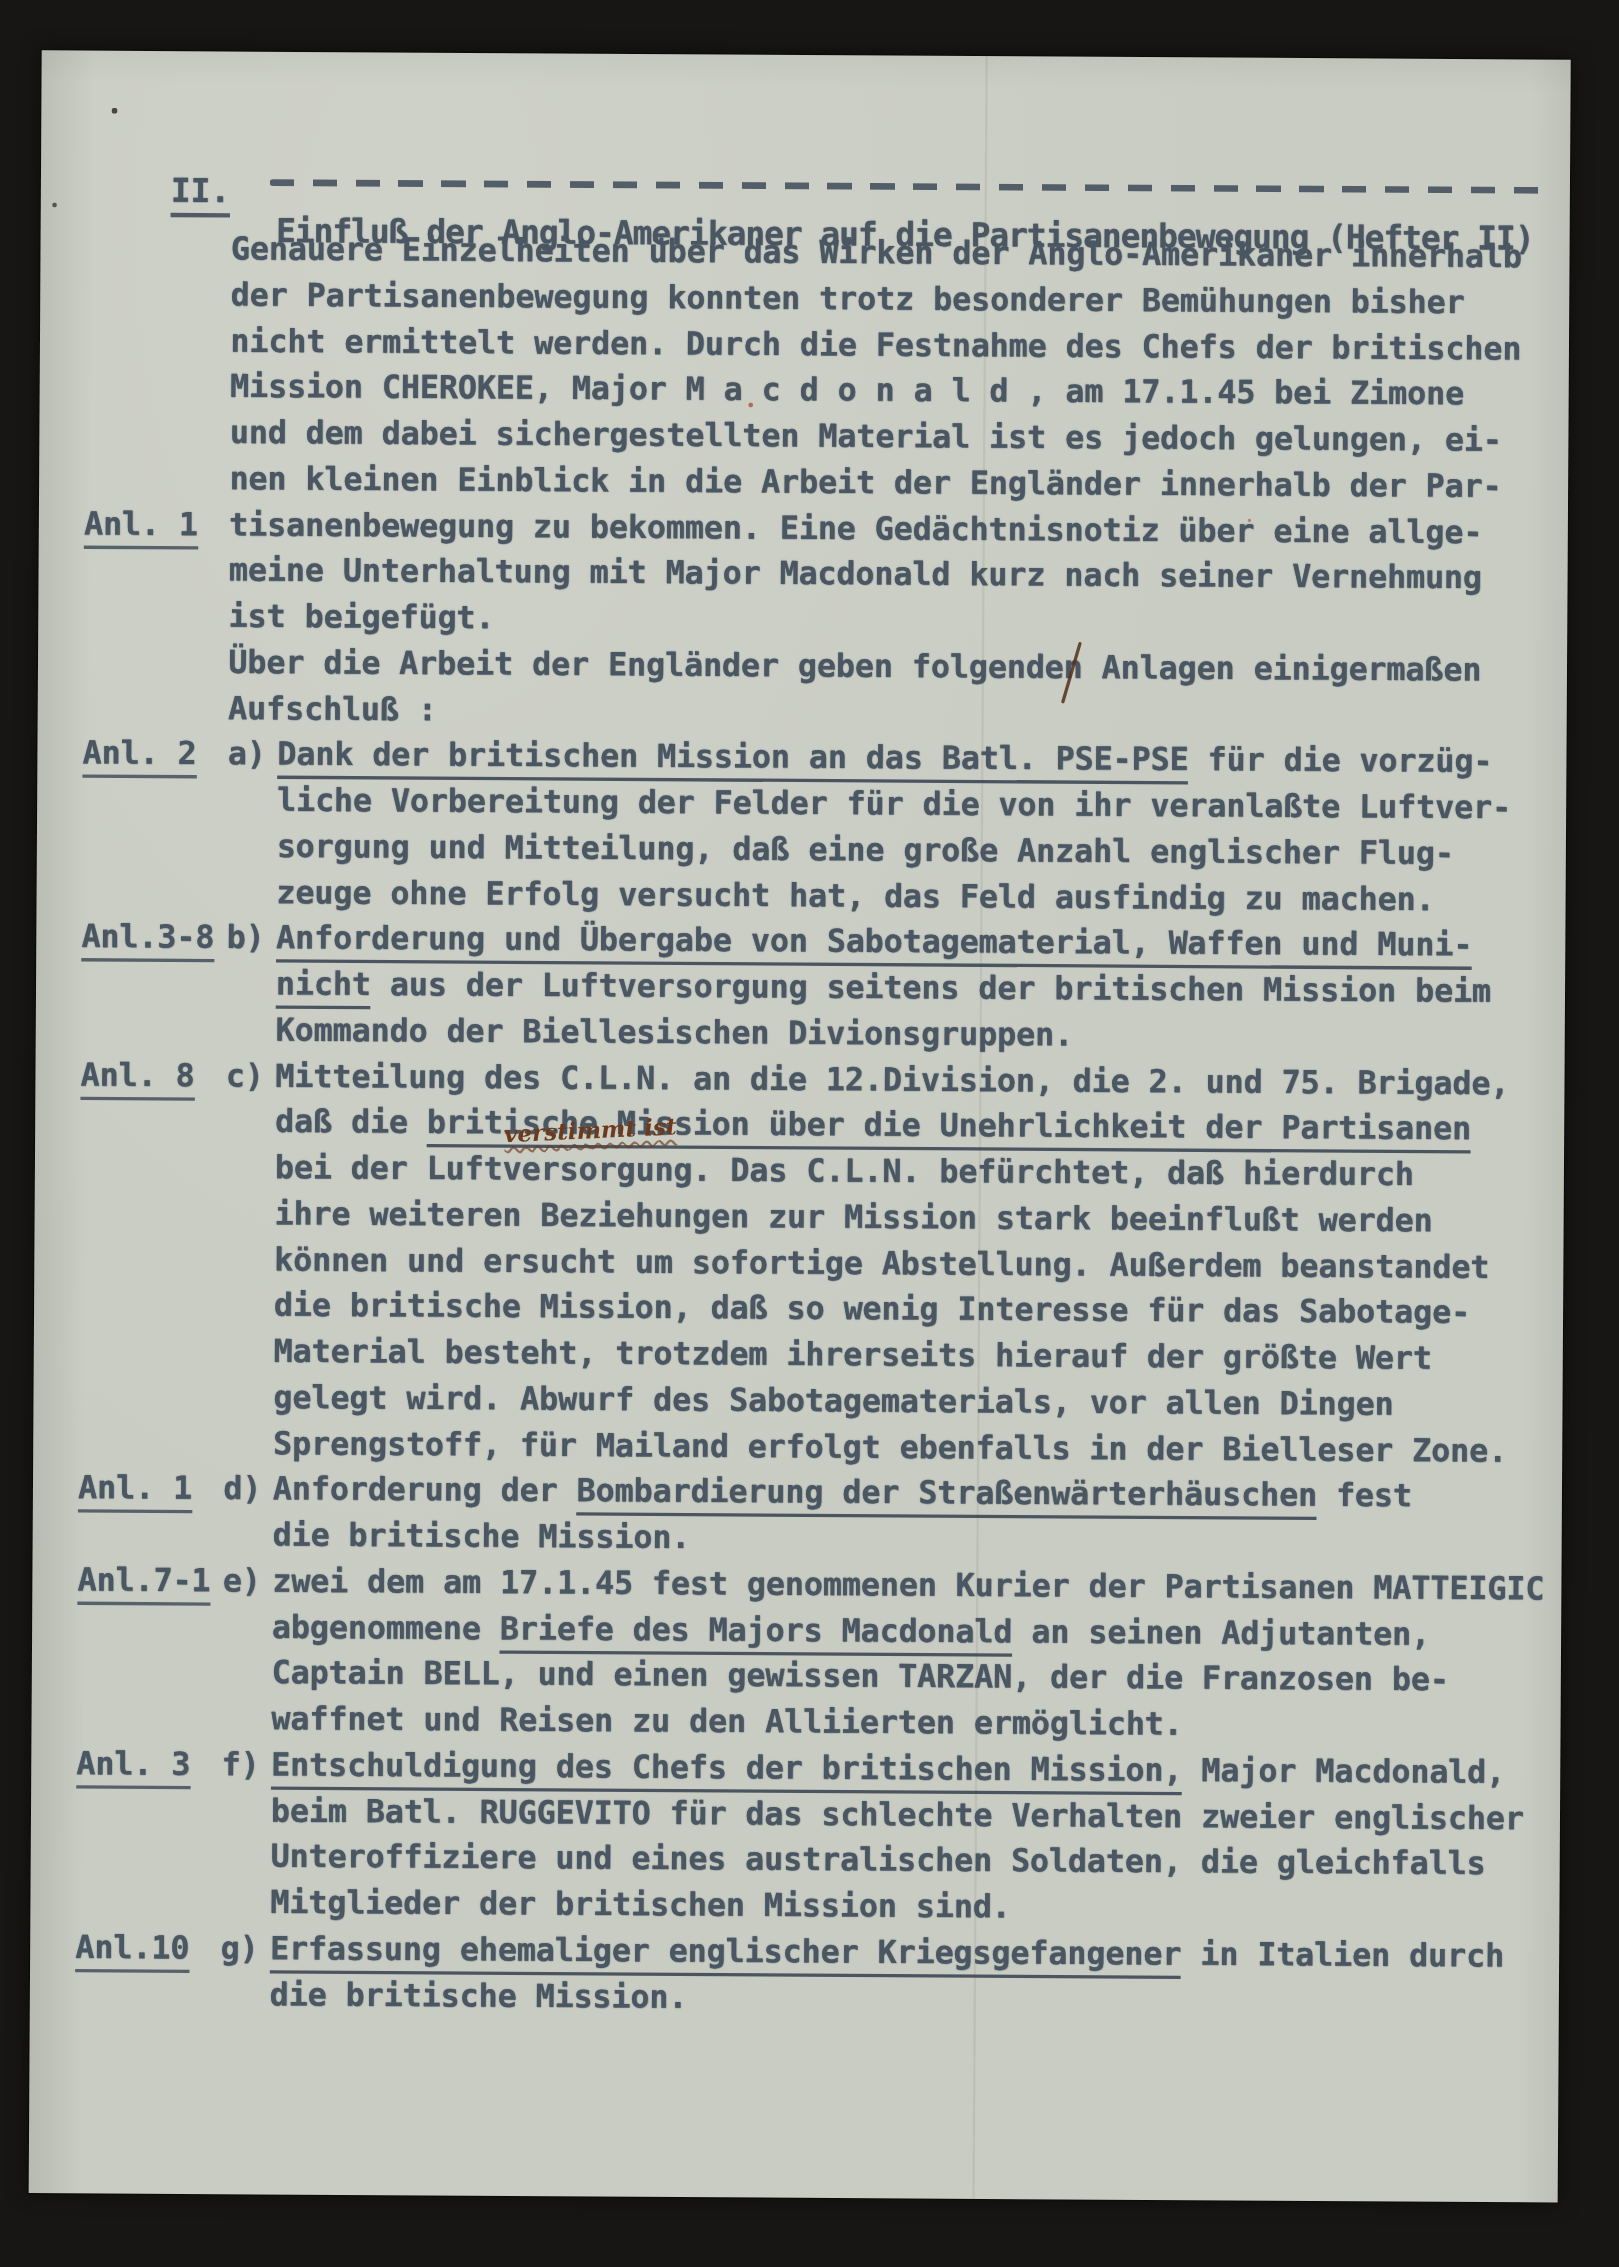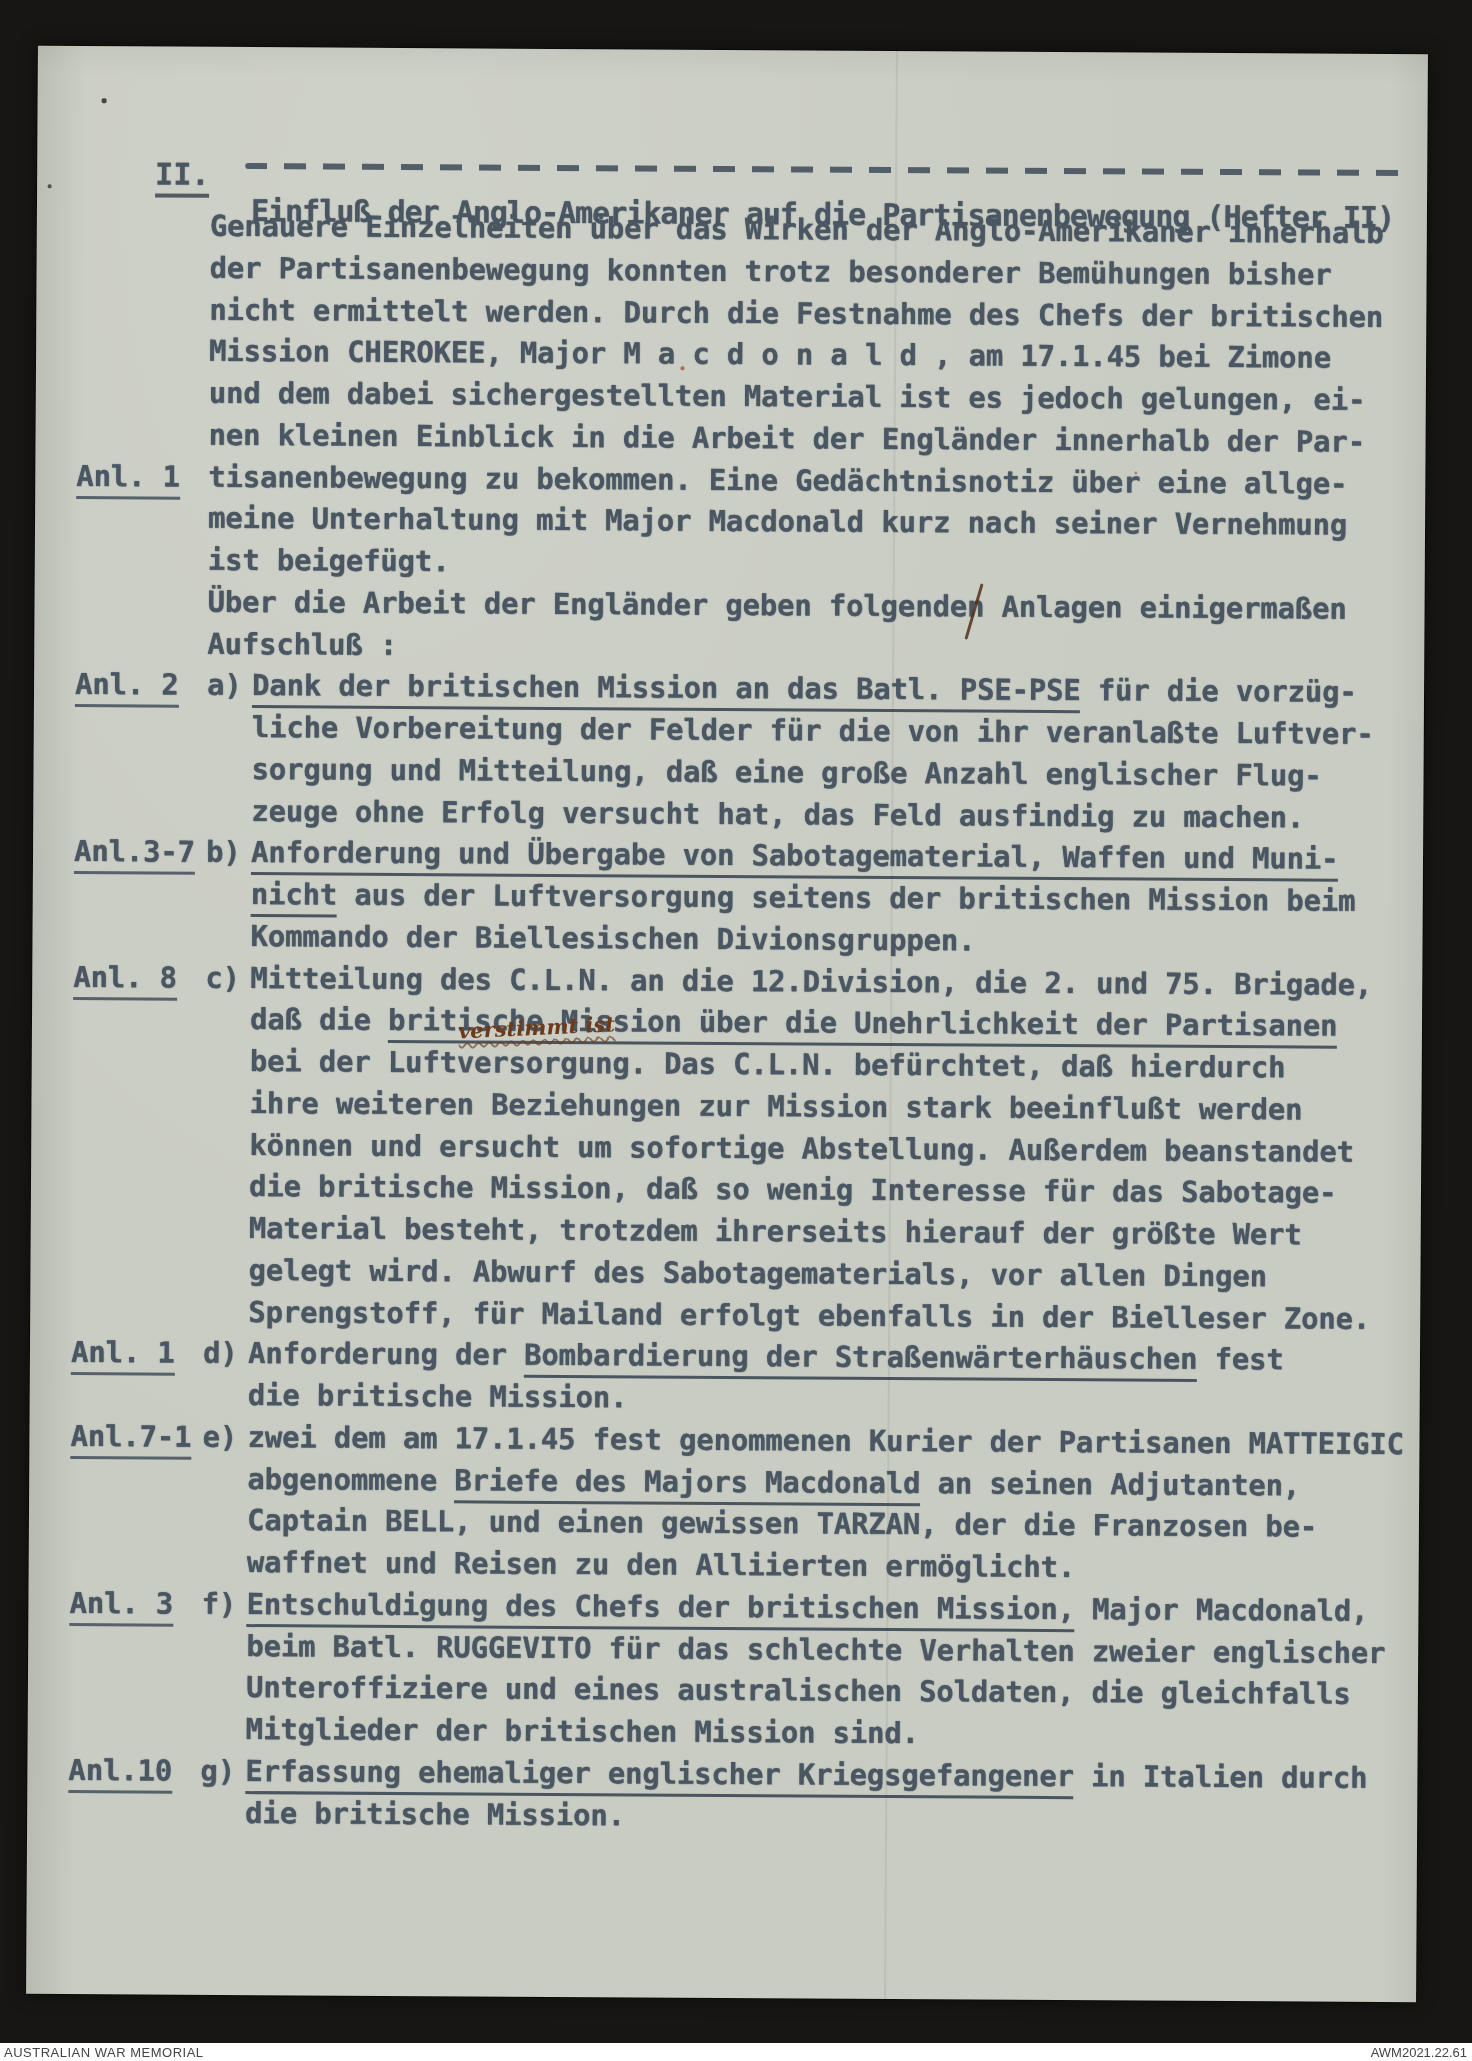--- a/index.html
+++ b/index.html
@@ -94,21 +94,21 @@
         <div class="line tw" style="top: 370.75px;"><span class="txt para"><span>nen kleinen Einblick in die Arbeit der Engländer innerhalb der Par-</span></span></div>
         <div class="line tw" style="top: 412.5px;"><span class="marg">Anl. 1</span><span class="txt para"><span>tisanenbewegung zu bekommen. Eine Gedächtnisnotiz über eine allge-</span></span></div>
         <div class="line tw" style="top: 454.25px;"><span class="txt para"><span>meine Unterhaltung mit Major Macdonald kurz nach seiner Vernehmung</span></span></div>
         <div class="line tw" style="top: 496px;"><span class="txt para"><span>ist beigefügt.</span></span></div>
         <div class="line tw" style="top: 537.75px;"><span class="txt para"><span>Über die Arbeit der Engländer geben folgenden Anlagen einigermaßen</span></span></div>
         <div class="line tw" style="top: 579.5px;"><span class="txt para"><span>Aufschluß :</span></span></div>
         <div class="line tw" style="top: 621.25px;"><span class="marg">Anl. 2</span><span class="txt para"><span class="letter">a)</span><span class="u">Dank der britischen Mission an das Batl. PSE-PSE</span><span> für die vorzüg-</span></span></div>
         <div class="line tw" style="top: 663px;"><span class="txt item"><span>liche Vorbereitung der Felder für die von ihr veranlaßte Luftver-</span></span></div>
         <div class="line tw" style="top: 704.75px;"><span class="txt item"><span>sorgung und Mitteilung, daß eine große Anzahl englischer Flug-</span></span></div>
         <div class="line tw" style="top: 746.5px;"><span class="txt item"><span>zeuge ohne Erfolg versucht hat, das Feld ausfindig zu machen.</span></span></div>
-        <div class="line tw" style="top: 788.25px;"><span class="marg">Anl.3-7</span><span class="txt para"><span class="letter">b)</span><span class="u">Anforderung und Übergabe von Sabotagematerial, Waffen und Muni-</span></span></div>
+        <div class="line tw" style="top: 788.25px;"><span class="marg">Anl.3-8</span><span class="txt para"><span class="letter">b)</span><span class="u">Anforderung und Übergabe von Sabotagematerial, Waffen und Muni-</span></span></div>
         <div class="line tw" style="top: 830px;"><span class="txt item"><span class="u">nicht</span><span> aus der Luftversorgung seitens der britischen Mission beim</span></span></div>
         <div class="line tw" style="top: 871.75px;"><span class="txt item"><span>Kommando der Biellesischen Divionsgruppen.</span></span></div>
         <div class="line tw" style="top: 913.5px;"><span class="marg">Anl. 8</span><span class="txt para"><span class="letter">c)</span><span>Mitteilung des C.L.N. an die 12.Division, die 2. und 75. Brigade,</span></span></div>
         <div class="line tw" style="top: 955.25px;"><span class="txt item"><span>daß die </span><span class="u">britische Mission über die Unehrlichkeit der Partisanen</span></span></div>
         <div class="line tw" style="top: 997px;"><span class="txt item"><span>bei der Luftversorgung. Das C.L.N. befürchtet, daß hierdurch</span></span></div>
         <div class="line tw" style="top: 1038.75px;"><span class="txt item"><span>ihre weiteren Beziehungen zur Mission stark beeinflußt werden</span></span></div>
         <div class="line tw" style="top: 1080.5px;"><span class="txt item"><span>können und ersucht um sofortige Abstellung. Außerdem beanstandet</span></span></div>
         <div class="line tw" style="top: 1122.25px;"><span class="txt item"><span>die britische Mission, daß so wenig Interesse für das Sabotage-</span></span></div>
         <div class="line tw" style="top: 1164px;"><span class="txt item"><span>Material besteht, trotzdem ihrerseits hierauf der größte Wert</span></span></div>
         <div class="line tw" style="top: 1205.75px;"><span class="txt item"><span>gelegt wird. Abwurf des Sabotagematerials, vor allen Dingen</span></span></div>
@@ -124,17 +124,13 @@
         <div class="line tw" style="top: 1623.25px;"><span class="txt item"><span>Unteroffiziere und eines australischen Soldaten, die gleichfalls</span></span></div>
         <div class="line tw" style="top: 1665px;"><span class="txt item"><span>Mitglieder der britischen Mission sind.</span></span></div>
         <div class="line tw" style="top: 1706.75px;"><span class="marg">Anl.10</span><span class="txt para"><span class="letter">g)</span><span class="u">Erfassung ehemaliger englischer Kriegsgefangener</span><span> in Italien durch</span></span></div>
         <div class="line tw" style="top: 1748.5px;"><span class="txt item"><span>die britische Mission.</span></span></div>
       </div>
 
     <div class="hand-note">verstimmt ist</div>
     <div class="hand-slash"></div>
   </div>
 
-  <div class="footer-strip">
-    <span class="footer-left">AUSTRALIAN WAR MEMORIAL</span>
-    <span class="footer-right">AWM2021.22.61</span>
-  </div>
 </div>
 
 </body></html>

